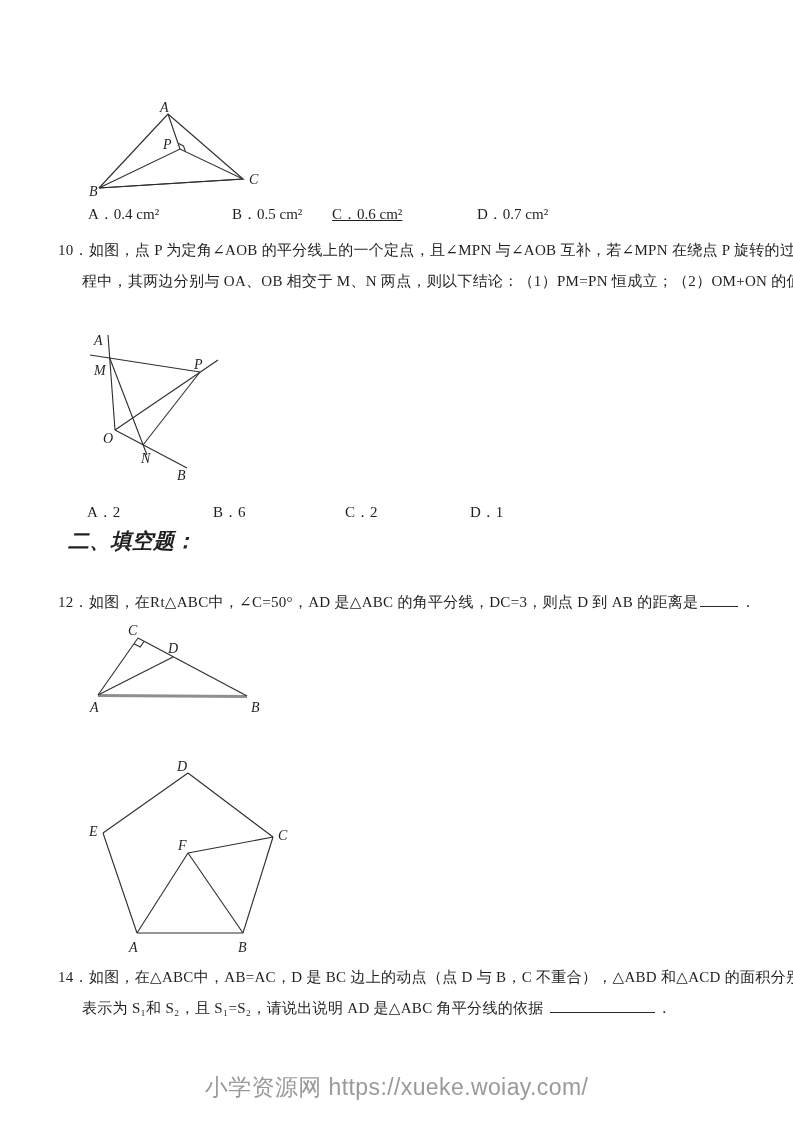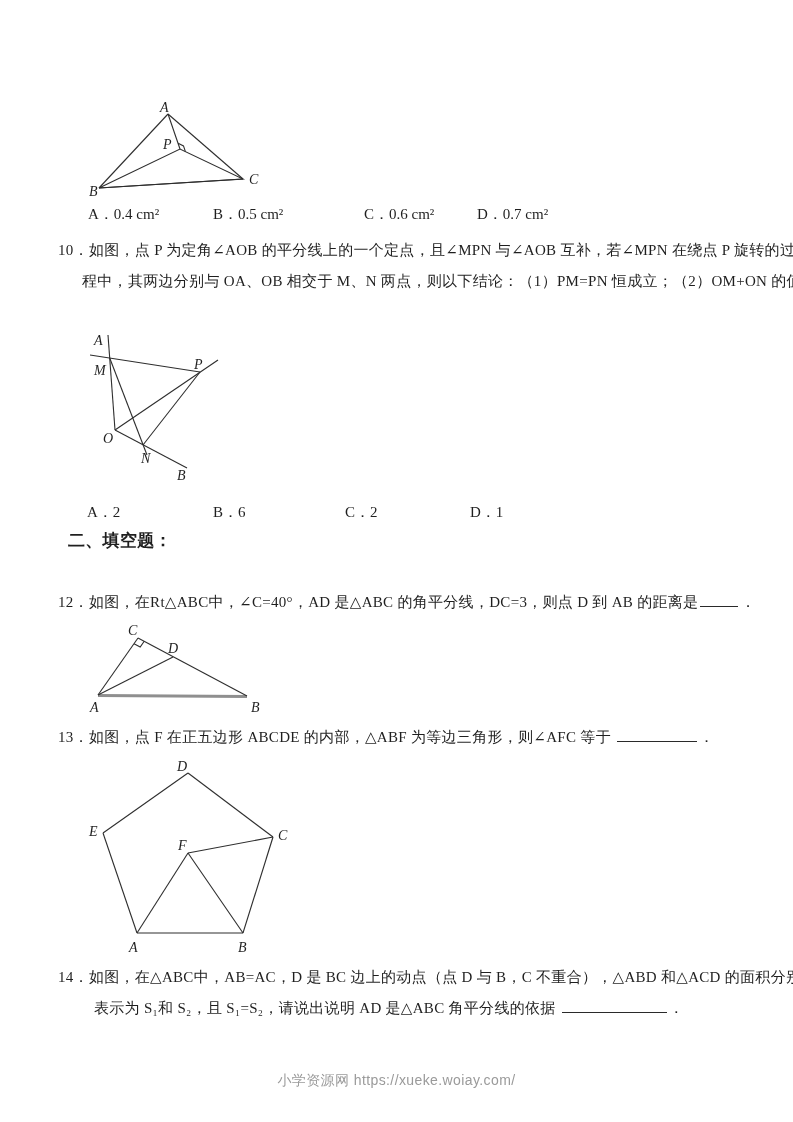--- a/index.html
+++ b/index.html
@@ -3,31 +3,31 @@
 <meta charset="utf-8">
 <style>
   html,body{margin:0;padding:0;background:#ffffff;}
   .page{
     position:relative;width:793px;height:1122px;background:#ffffff;
     font-family:"Liberation Serif","DejaVu Serif",serif;
     color:#1f1f1f;overflow:hidden;
   }
   .line{position:absolute;font-size:15px;line-height:20px;white-space:nowrap;letter-spacing:0.3px;}
   .opt{position:absolute;font-size:15px;line-height:18px;white-space:nowrap;}
-  .section-title{font-weight:bold;font-size:17px;}
+  .section-title{font-weight:bold;font-size:21px;font-style:italic;}
   .blank{display:inline-block;height:14px;border-bottom:1px solid #2a2a2a;vertical-align:baseline;margin:0 2px;}
   .w55{width:55px}.w38{width:38px}.w80{width:80px}.w105{width:105px}
   .fig{position:absolute;}
   .fig line, .fig polyline, .fig polygon, .fig path{stroke:#2e2e2e;stroke-width:1.1;fill:none;}
   .fig .gray-edge{stroke:#8f8f8f;stroke-width:3;}
   .fig text{font-family:"Liberation Serif","DejaVu Serif",serif;font-style:italic;font-size:14px;fill:#1f1f1f;stroke:none;}
   .footer{
     position:absolute;left:0;right:0;top:1072px;text-align:center;
     font-family:"Liberation Sans","DejaVu Sans",sans-serif;
-    font-size:14px;color:#9a9a9a;letter-spacing:0.4px;
+    font-size:23px;color:#9a9a9a;letter-spacing:0.4px;
   }
 </style>
 </head>
 <body>
 
 <div class="page">
 
   <svg class="fig" style="left:85px;top:95px;" width="190" height="110" viewBox="0 0 190 110">
     <defs>
       <pattern id="dots1" width="3.6" height="3.6" patternUnits="userSpaceOnUse">
@@ -41,22 +41,22 @@
     <line x1="14" y1="93" x2="158" y2="84"></line>
     <line x1="83" y1="19" x2="95" y2="54"></line>
     <polyline points="93.1,48.3 98.5,50.9 100.4,56.6"></polyline>
     <text x="75" y="17">A</text>
     <text x="4" y="101">B</text>
     <text x="164" y="89">C</text>
     <text x="78" y="54">P</text>
   </svg>
 
   <span class="opt" style="left:88px;top:205px;">A．0.4 cm²</span>
-  <span class="opt" style="left:213px;top:205px;">B．0.5 cm²</span>
-  <span class="opt" style="left:364px;top:205px;">C．0.6 cm²</span>
+  <span class="opt" style="left:232px;top:205px;">B．0.5 cm²</span>
+  <span class="opt" style="left:332px;top:205px;text-decoration:underline;">C．0.6 cm²</span>
   <span class="opt" style="left:477px;top:205px;font-family:Liberation Serif, serif;">D．0.7 cm²</span>
 
   <div class="line" style="left:58px;top:240px;">10．如图，点 P 为定角∠AOB 的平分线上的一个定点，且∠MPN 与∠AOB 互补，若∠MPN 在绕点 P 旋转的过</div>
   <div class="line" style="left:82px;top:271px;">程中，其两边分别与 OA、OB 相交于 M、N 两点，则以下结论：（1）PM=PN 恒成立；（2）OM+ON 的值不</div>
 
   <svg class="fig" style="left:85px;top:330px;" width="140" height="155" viewBox="0 0 140 155">
     <line x1="23" y1="5" x2="30" y2="100"></line>
     <line x1="30" y1="100" x2="102" y2="138"></line>
     <line x1="30" y1="100" x2="133" y2="30"></line>
     <line x1="5" y1="25" x2="115" y2="42"></line>
@@ -72,56 +72,53 @@
 
   <span class="opt" style="left:87px;top:503px;">A．2</span>
   <span class="opt" style="left:213px;top:503px;">B．6</span>
   <span class="opt" style="left:345px;top:503px;">C．2</span>
   <span class="opt" style="left:470px;top:503px;">D．1</span>
 
   <div class="line section-title" style="left:68px;top:531px;">二、填空题：</div>
 
 
   <div class="line" style="left:58px;top:592px;">
-    <span>12．如图，在Rt△ABC中，∠C=40°，AD 是△ABC 的角平分线，DC=3，则点 D 到 AB 的距离是</span><span class="blank w38"></span><span>．</span>
+    <span>12．如图，在Rt△ABC中，∠C=50°，AD 是△ABC 的角平分线，DC=3，则点 D 到 AB 的距离是</span><span class="blank w38"></span><span>．</span>
   </div>
 
   <svg class="fig" style="left:88px;top:617px;" width="175" height="100" viewBox="0 0 175 100">
     <line class="gray-edge" x1="10" y1="78.5" x2="159" y2="79.5"></line>
     <line x1="10" y1="78" x2="50" y2="21"></line>
     <line x1="50" y1="21" x2="159" y2="79"></line>
     <line x1="10" y1="78" x2="85" y2="40"></line>
     <polyline points="46,26.7 52.2,30 56.2,24.3"></polyline>
     <text x="40" y="18">C</text>
     <text x="80" y="36">D</text>
     <text x="2" y="95">A</text>
     <text x="163" y="95">B</text>
   </svg>
 
-  <div class="line" style="left:58px;top:727px;">
-    <span>13．如图，点 F 在正五边形 ABCDE 的内部，△ABF 为等边三角形，则∠AFC 等于 </span><span class="blank w80"></span><span>．</span>
-  </div>
 
   <svg class="fig" style="left:88px;top:758px;" width="210" height="200" viewBox="0 0 210 200">
     <line x1="15" y1="75" x2="100" y2="15"></line>
     <line x1="100" y1="15" x2="185" y2="79"></line>
     <line x1="185" y1="79" x2="155" y2="175"></line>
     <line x1="155" y1="175" x2="49" y2="175"></line>
     <line x1="49" y1="175" x2="15" y2="75"></line>
     <line x1="100" y1="95" x2="49" y2="175"></line>
     <line x1="100" y1="95" x2="155" y2="175"></line>
     <line x1="100" y1="95" x2="185" y2="79"></line>
     <text x="89" y="13">D</text>
     <text x="1" y="78">E</text>
     <text x="190" y="82">C</text>
     <text x="90" y="92">F</text>
     <text x="41" y="194">A</text>
     <text x="150" y="194">B</text>
   </svg>
 
   <div class="line" style="left:58px;top:967px;">14．如图，在△ABC中，AB=AC，D 是 BC 边上的动点（点 D 与 B，C 不重合），△ABD 和△ACD 的面积分别</div>
-  <div class="line" style="left:94px;top:998px;">
+  <div class="line" style="left:82px;top:998px;">
     <span>表示为 S₁和 S₂，且 S₁=S₂，请说出说明 AD 是△ABC 角平分线的依据 </span><span class="blank w105"></span><span>．</span>
   </div>
 
   <div class="footer">小学资源网 https://xueke.woiay.com/</div>
 
 </div>
 
 </body></html>

